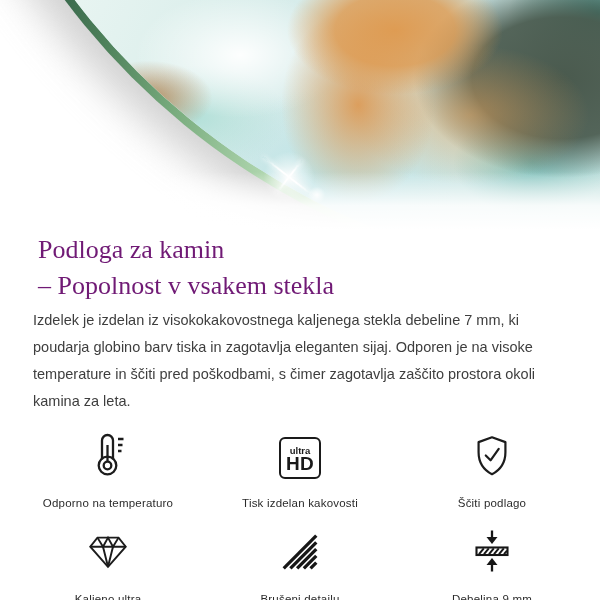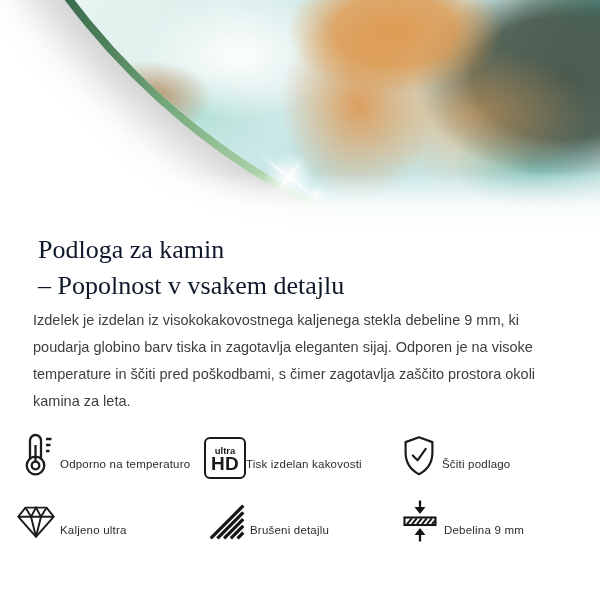--- a/index.html
+++ b/index.html
@@ -35,27 +35,27 @@
   .sparkle::before{width:66px;height:2.6px;left:-4px;top:27.7px;box-shadow:0 0 5px rgba(255,255,255,.9);}
   .sparkle::after{width:2.6px;height:42px;left:27.7px;top:8px;background:linear-gradient(180deg,rgba(255,255,255,0),#fff 35%,#fff 65%,rgba(255,255,255,0));box-shadow:0 0 5px rgba(255,255,255,.9);}
   .sparkle-dot{position:absolute;left:308px;top:186px;width:18px;height:18px;border-radius:50%;
     background:radial-gradient(circle,rgba(255,255,255,.9) 0%,rgba(255,255,255,0) 65%);}
   .hero-fade{position:absolute;left:0;right:0;bottom:0;height:58px;
     background:linear-gradient(to bottom,rgba(255,255,255,0) 0%,rgba(255,255,255,.88) 58%,#ffffff 100%);}
 
   
   .content{padding:0 30px 0 33px;}
   .title{margin:2px 0 0 5px;font-family:"Liberation Serif",serif;font-weight:400;
-    font-size:26px;line-height:36px;color:#0f172a;}
+    font-size:26px;line-height:36px;color:#701a75;}
   .title span{display:block;}
   .desc{margin:3px 0 0 0;max-width:520px;font-size:14.5px;line-height:27px;color:#3e3e3e;}
 
   
   .features{margin:16px -18px 0 -21px;display:grid;grid-template-columns:1fr 1fr 1fr;row-gap:18px;}
-  .feature{display:flex;flex-direction:row;align-items:center;}
+  .feature{display:flex;flex-direction:column;align-items:center;}
   .icon-box{height:48px;display:flex;align-items:flex-end;justify-content:center;}
   .feature-label{margin-top:18px;font-size:11.5px;color:#2b2b2b;letter-spacing:.2px;}
   .uhd{box-sizing:border-box;width:42px;height:42px;border:2.5px solid #1a1a1a;border-radius:6px;
     display:flex;flex-direction:column;align-items:center;justify-content:center;color:#1a1a1a;}
   .uhd-top{font-size:9.5px;font-weight:700;line-height:10px;}
   .uhd-bottom{font-size:19px;font-weight:800;line-height:15px;letter-spacing:.3px;}
   svg.ic{display:block;}
 </style>
 </head>
 <body>
@@ -67,24 +67,24 @@
     <div class="glass-rim"></div>
     <div class="marble"></div>
     <div class="sparkle"></div>
     <div class="sparkle-dot"></div>
     <div class="hero-fade"></div>
   </section>
 
   <section class="content">
     <h1 class="title">
       <span>Podloga za kamin</span>
-      <span>– Popolnost v vsakem detajlu</span>
+      <span>– Popolnost v vsakem stekla</span>
     </h1>
 
-    <p class="desc">Izdelek je izdelan iz visokokakovostnega kaljenega stekla debeline 9 mm, ki poudarja globino barv tiska in zagotavlja eleganten sijaj. Odporen je na visoke temperature in ščiti pred poškodbami, s čimer zagotavlja zaščito prostora okoli kamina za leta.</p>
+    <p class="desc">Izdelek je izdelan iz visokokakovostnega kaljenega stekla debeline 7 mm, ki poudarja globino barv tiska in zagotavlja eleganten sijaj. Odporen je na visoke temperature in ščiti pred poškodbami, s čimer zagotavlja zaščito prostora okoli kamina za leta.</p>
 
     <div class="features">
 
       <div class="feature">
         <div class="icon-box">
           <svg class="ic" width="48" height="48" viewBox="0 0 48 48" fill="none" stroke="#1c1c1c" stroke-width="2.3">
             <path d="M18 28.5 V9.5 a5.5 5.5 0 0 1 11 0 V28.5"></path>
             <circle cx="23.5" cy="34.5" r="8.8"></circle>
             <circle cx="23.5" cy="34.5" r="3.8"></circle>
             <path d="M23.5 14 V30.5"></path>

